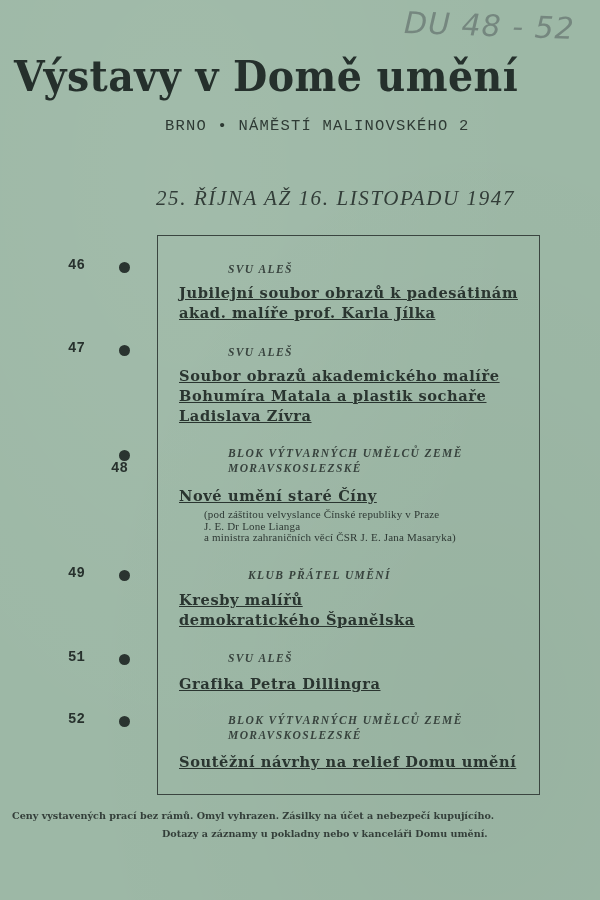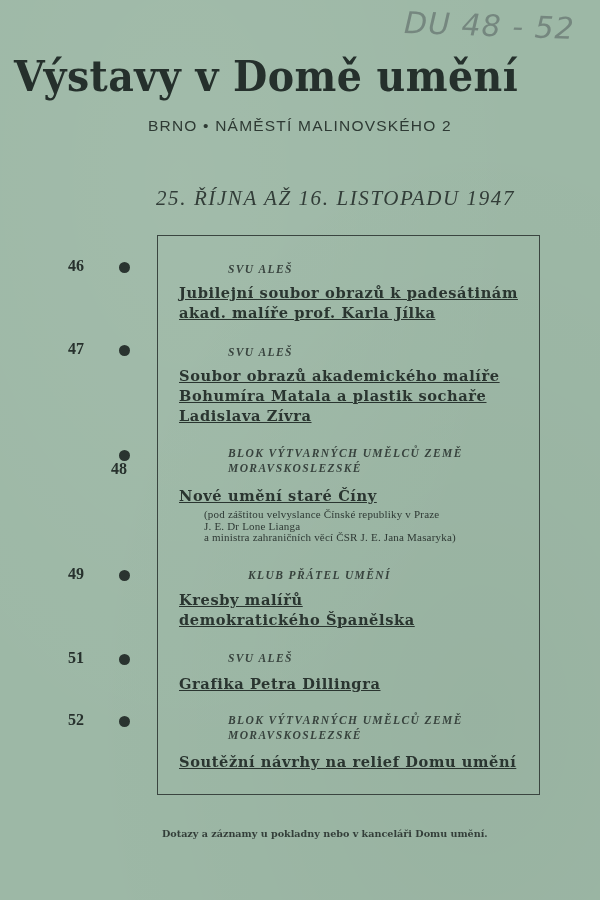--- a/index.html
+++ b/index.html
@@ -45,23 +45,23 @@
       font-weight: bold;
       font-size: 42px;
       letter-spacing: 0.5px;
       color: #25302c;
       white-space: nowrap;
       transform: scaleX(0.94);
       transform-origin: left top;
     }
     .address {
       position: absolute;
-      left: 148px;
+      left: 165px;
       top: 117px;
-      font-family: Liberation Sans, sans-serif;
+      font-family: Liberation Mono, monospace;
       font-size: 15.5px;
       letter-spacing: 1.2px;
       color: #2e3a34;
       white-space: nowrap;
     }
     .dates {
       position: absolute;
       left: 156px;
       top: 186px;
       font-family: "Liberation Serif", serif;
@@ -76,23 +76,23 @@
       left: 157px;
       top: 235px;
       width: 383px;
       height: 560px;
       border: 1.5px solid #3a4540;
       box-sizing: border-box;
     }
     .entry-num {
       position: absolute;
       left: 68px;
-      font-family: Liberation Serif, serif;
-      font-weight: bold;
-      font-size: 16px;
+      font-family: Liberation Mono, monospace;
+      font-weight: bold;
+      font-size: 14px;
       color: #27312d;
     }
     .entry-bullet {
       position: absolute;
       left: 119px;
       width: 11px;
       height: 11px;
       border-radius: 50%;
       background: #2a3430;
     }
@@ -196,15 +196,16 @@
   </div>
 
   <div>
     <div class="entry-num" style="top:711px;">52</div>
     <div class="entry-bullet" style="top:716px;"></div>
     <div class="entry-org" style="top:713px;">BLOK VÝTVARNÝCH UMĚLCŮ ZEMĚ
 MORAVSKOSLEZSKÉ</div>
     <div class="entry-title" style="top:752px;">Soutěžní návrhy na relief Domu umění</div>
   </div>
 
+  <div class="footer-line" style="left:12px; top:810px;">Ceny vystavených prací bez rámů. Omyl vyhrazen. Zásilky na účet a nebezpečí kupujícího.</div>
   <div class="footer-line" style="left:162px; top:828px;">Dotazy a záznamy u pokladny nebo v kanceláři Domu umění.</div>
 
 </div>
 
 </body></html>

